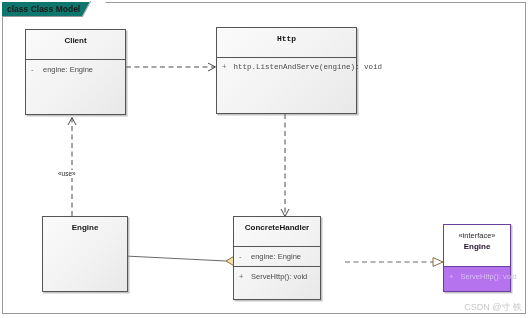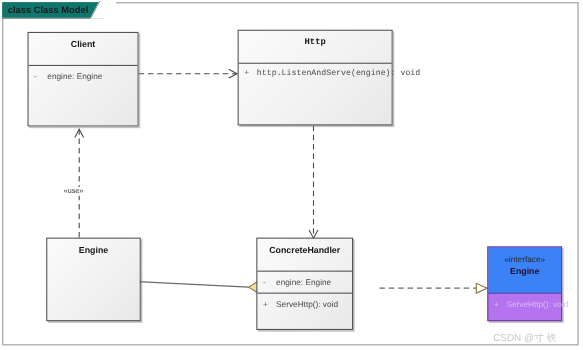--- a/index.html
+++ b/index.html
@@ -112,21 +112,21 @@
     color: #6a6a6a;
   }
 
   
   .uml-box.iface {
     border: 1px solid #6a3f9e;
     background: #b673ee;
     box-shadow: 1.5px 1.5px 0 rgba(120,120,120,0.45);
   }
   .uml-box.iface .uml-title {
-    background: #3b82f6;
+    background: #ffffff;
     border-bottom: 1px solid #6a3f9e;
     color: #201030;
     text-align: center;
   }
   .uml-box.iface .uml-feature {
     color: #d8bcf3;
   }
   .uml-box.iface .vis {
     color: #d8bcf3;
   }
@@ -150,21 +150,21 @@
     background: #ffffff;
     padding: 0 1px;
     white-space: nowrap;
     z-index: 4;
     line-height: 8px;
   }
 
   
   .watermark {
     position: absolute;
-    right: 24px;
+    right: 8px;
     bottom: 4px;
     font-size: 9px;
     color: #c8c8c8;
     white-space: nowrap;
     z-index: 5;
     margin-left: 32px;
   }
 </style>
 </head>
 <body>

